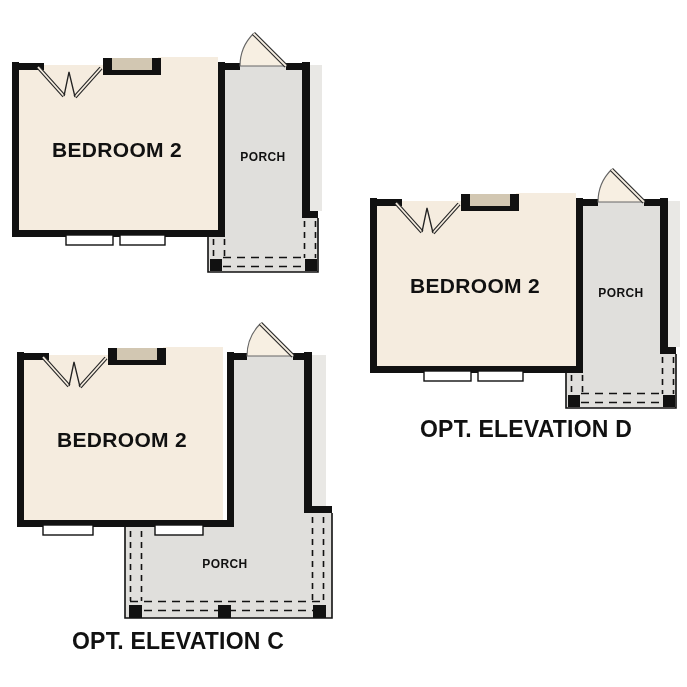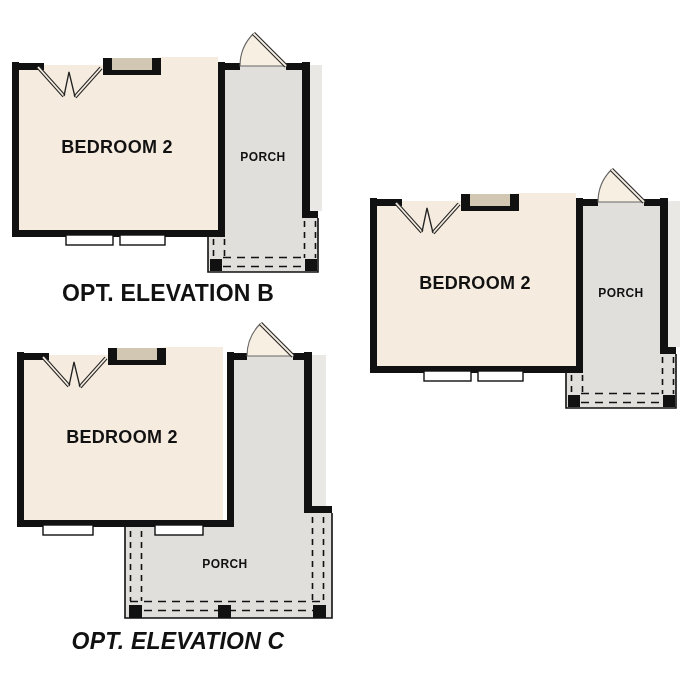--- a/index.html
+++ b/index.html
@@ -38,21 +38,21 @@
   .dbl-inner-fan{fill:none;stroke:var(--fan);stroke-width:1.8;}
   .thin{fill:none;stroke:#222;stroke-width:1.3;}
   .label{
     position:absolute;
     color:var(--text);
     font-weight:bold;
     text-align:center;
     white-space:nowrap;
     line-height:1.1;
   }
-  .room-label{font-size:18px;letter-spacing:.3px;}
+  .room-label{font-size:21px;letter-spacing:.3px;}
   .porch-label{font-size:12px;letter-spacing:.4px;}
   .caption{font-size:23px;letter-spacing:.2px;width:100%;}
 </style>
 </head>
 <body>
 
 <div class="canvas">
 
   <div class="plan" style="left:8px;top:25px;width:320px;height:285px;">
     <svg width="320" height="250" viewBox="0 0 320 250">
@@ -98,21 +98,20 @@
       </g>
 
       <g>
         <path class="fan" d="M278,41 L232,41 A46,46 0 0 1 245.5,8.5 Z"></path>
         <path class="dbl-outer" d="M278,41 L245.5,8.5"></path>
         <path class="dbl-inner-fan" d="M278,41 L245.5,8.5"></path>
       </g>
     </svg>
     <div class="label room-label" style="left:29px;top:113px;width:160px;">BEDROOM 2</div>
     <div class="label porch-label" style="left:215px;top:126px;width:80px;">PORCH</div>
-    <div class="label caption" style="left:0;top:256px;">OPT. ELEVATION B</div>
   </div>
 
   <div class="plan" style="left:13px;top:315px;width:330px;height:350px;">
     <svg width="330" height="340" viewBox="0 0 330 340">
 
       <rect class="room" x="6" y="40" width="204" height="168"></rect>
       <rect class="room" x="150" y="32" width="60" height="9"></rect>
       <rect class="porch-fill" x="221" y="45" width="70" height="167"></rect>
       <rect class="porch-fill" x="234" y="38" width="46" height="8"></rect>
       <rect class="porch-fill" x="291" y="198" width="28" height="14"></rect>
@@ -153,21 +152,21 @@
       </g>
 
       <g>
         <path class="fan" d="M280,41 L234,41 A46,46 0 0 1 247.5,8.5 Z"></path>
         <path class="dbl-outer" d="M280,41 L247.5,8.5"></path>
         <path class="dbl-inner-fan" d="M280,41 L247.5,8.5"></path>
       </g>
     </svg>
     <div class="label room-label" style="left:29px;top:113px;width:160px;">BEDROOM 2</div>
     <div class="label porch-label" style="left:172px;top:243px;width:80px;">PORCH</div>
-    <div class="label caption" style="left:0;top:314px;font-style:italic;">OPT. ELEVATION C</div>
+    <div class="label caption" style="left:0;top:314px;">OPT. ELEVATION C</div>
   </div>
 
   <div class="plan" style="left:366px;top:161px;width:320px;height:285px;">
     <svg width="320" height="250" viewBox="0 0 320 250">
 
       <rect class="room" x="6" y="40" width="204" height="168"></rect>
       <rect class="room" x="150" y="32" width="60" height="9"></rect>
       <rect class="porch-fill" x="217" y="45" width="77" height="167"></rect>
       <rect class="porch-fill" x="232" y="38" width="46" height="8"></rect>
       <rect class="porch-fill" x="294" y="193" width="16" height="19"></rect>
@@ -207,15 +206,16 @@
       </g>
 
       <g>
         <path class="fan" d="M278,41 L232,41 A46,46 0 0 1 245.5,8.5 Z"></path>
         <path class="dbl-outer" d="M278,41 L245.5,8.5"></path>
         <path class="dbl-inner-fan" d="M278,41 L245.5,8.5"></path>
       </g>
     </svg>
     <div class="label room-label" style="left:29px;top:113px;width:160px;">BEDROOM 2</div>
     <div class="label porch-label" style="left:215px;top:126px;width:80px;">PORCH</div>
+    <div class="label caption" style="left:0;top:256px;">OPT. ELEVATION D</div>
   </div>
 
 </div>
 
 </body></html>

